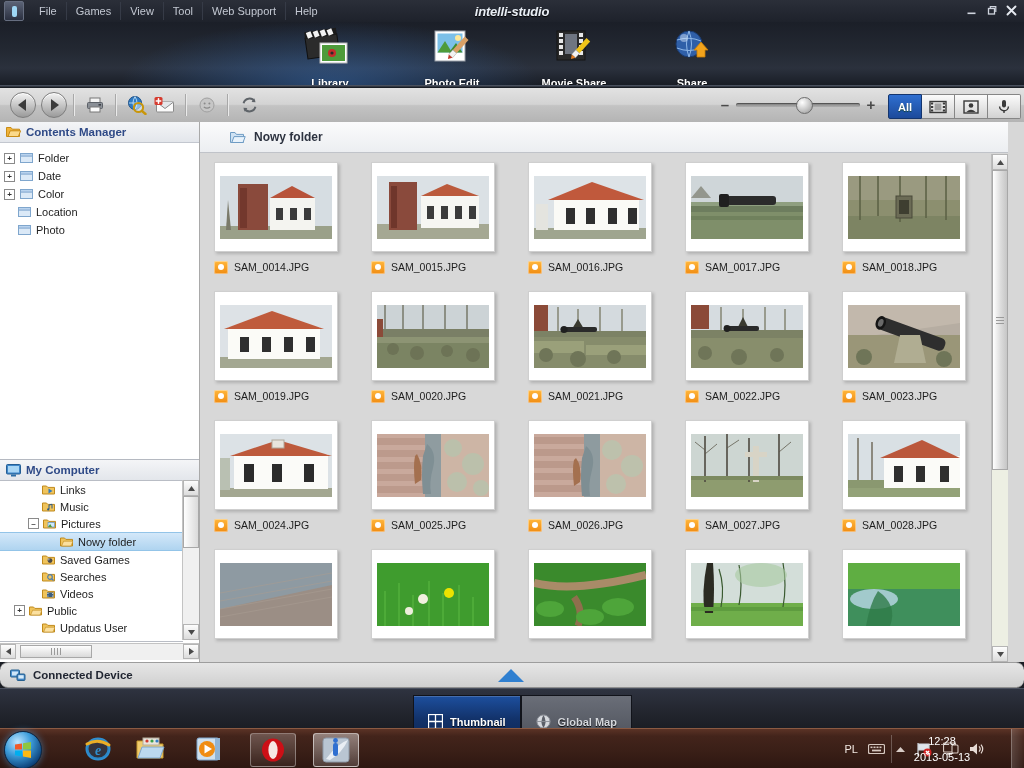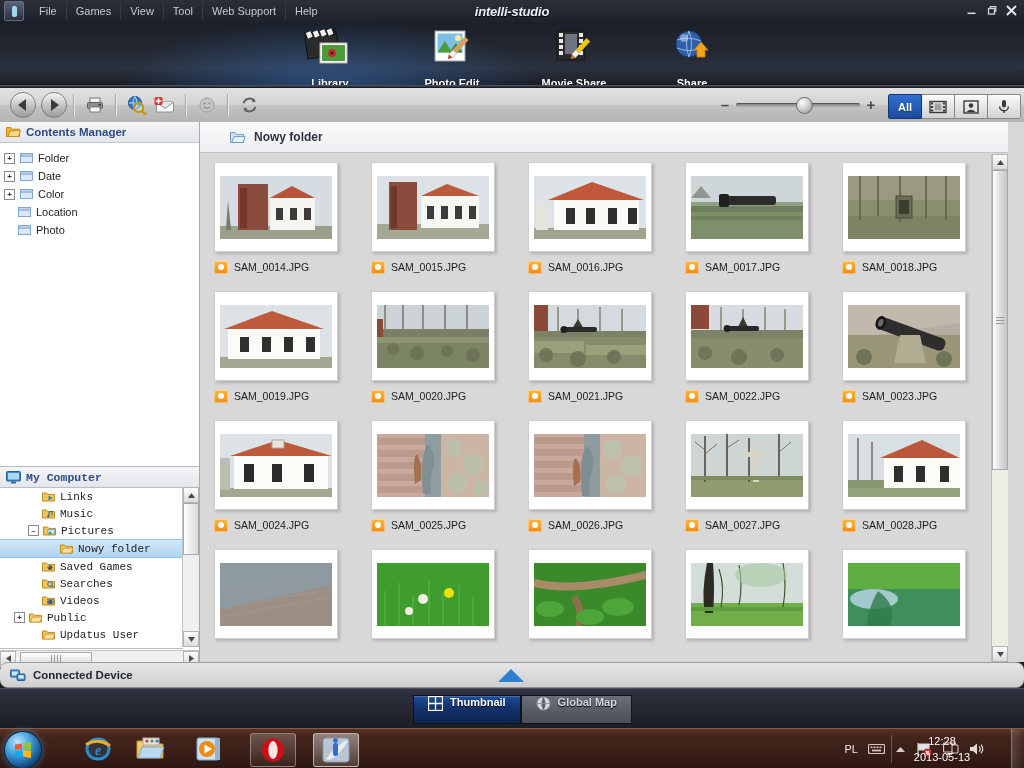--- a/index.html
+++ b/index.html
@@ -139,22 +139,22 @@
   .tnode{display:flex;align-items:center;height:18px;font-size:11px;color:#222;cursor:default;}
   .expander{
     width:9px;height:9px;border:1px solid #8a8a8a;background:#fff;
     margin-right:5px;display:flex;align-items:center;justify-content:center;
     font-size:8px;line-height:7px;color:#333;font-weight:bold;
   }
   .expander.none{border:none;background:transparent;}
   .folder-ico{width:13px;height:11px;margin-right:5px;display:inline-block;}
   .cm-tree{padding-left:4px;}
   .mycomp{
-    position:absolute;left:0;top:344px;width:199px;height:200px;
-    background:#fff;border-top:1px solid #b5b9c1;font-family:Liberation Mono, monospace;
+    position:absolute;left:0;top:337px;width:199px;height:200px;
+    background:#fff;border-top:1px solid #b5b9c1;
   }
   .mytree{
     position:absolute;left:0;top:20px;width:183px;height:160px;
     overflow:hidden;background:#fff;border:1px solid #b9bdc5;border-right:none;border-left:none;
   }
   .myrow{display:flex;align-items:center;height:17px;font-size:11px;color:#1c1c1c;cursor:default;padding-left:4px;}
   .myrow.sel{
     background:linear-gradient(to bottom,#d4e8f9,#afd4f0);
     border-top:1px solid #93c4e8;border-bottom:1px solid #93c4e8;
   }
@@ -236,21 +236,21 @@
   }
 
   
   .bottombar{
     position:absolute;left:0;top:688px;width:1024px;height:40px;
     background:linear-gradient(to bottom,#2e3340 0%,#23262f 55%,#1a1d24 100%);
     border-top:1px solid #4a505e;
   }
   .viewtabs{position:absolute;left:413px;top:6px;display:flex;}
   .vtab{
-    height:27px;padding:0 14px;display:flex;align-items:flex-start;cursor:default;
+    height:27px;padding:12px 14px;display:flex;align-items:center;cursor:default;
     border:1px solid #11131a;
   }
   .vtab.active{
     background:linear-gradient(to bottom,#1d4f9e 0%,#12326a 45%,#0d2550 100%);
     box-shadow:inset 0 1px 0 rgba(255,255,255,0.18);
   }
   .vtab.inactive{
     background:linear-gradient(to bottom,#6a6e78,#4a4e57);
   }
   .vtab .vlbl{font-size:11px;font-weight:bold;color:#ffffff;margin-left:7px;text-shadow:0 1px 1px #000;}

